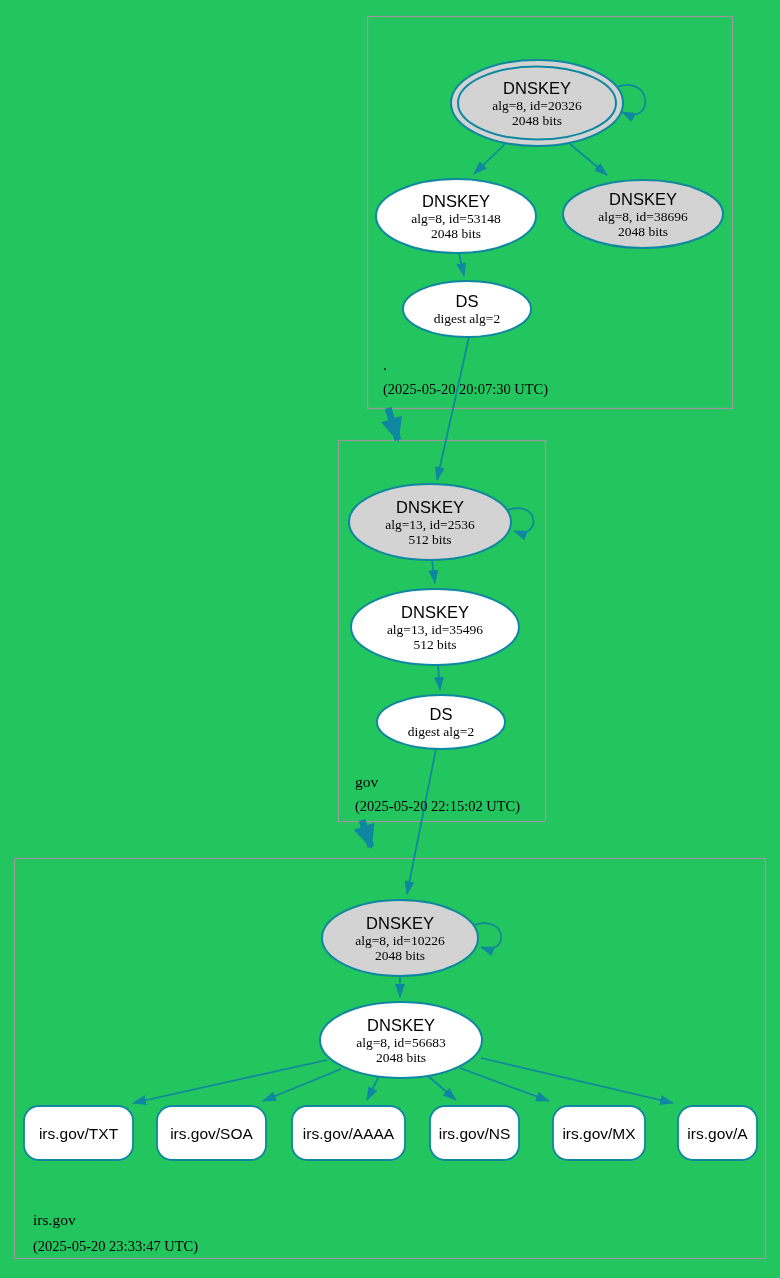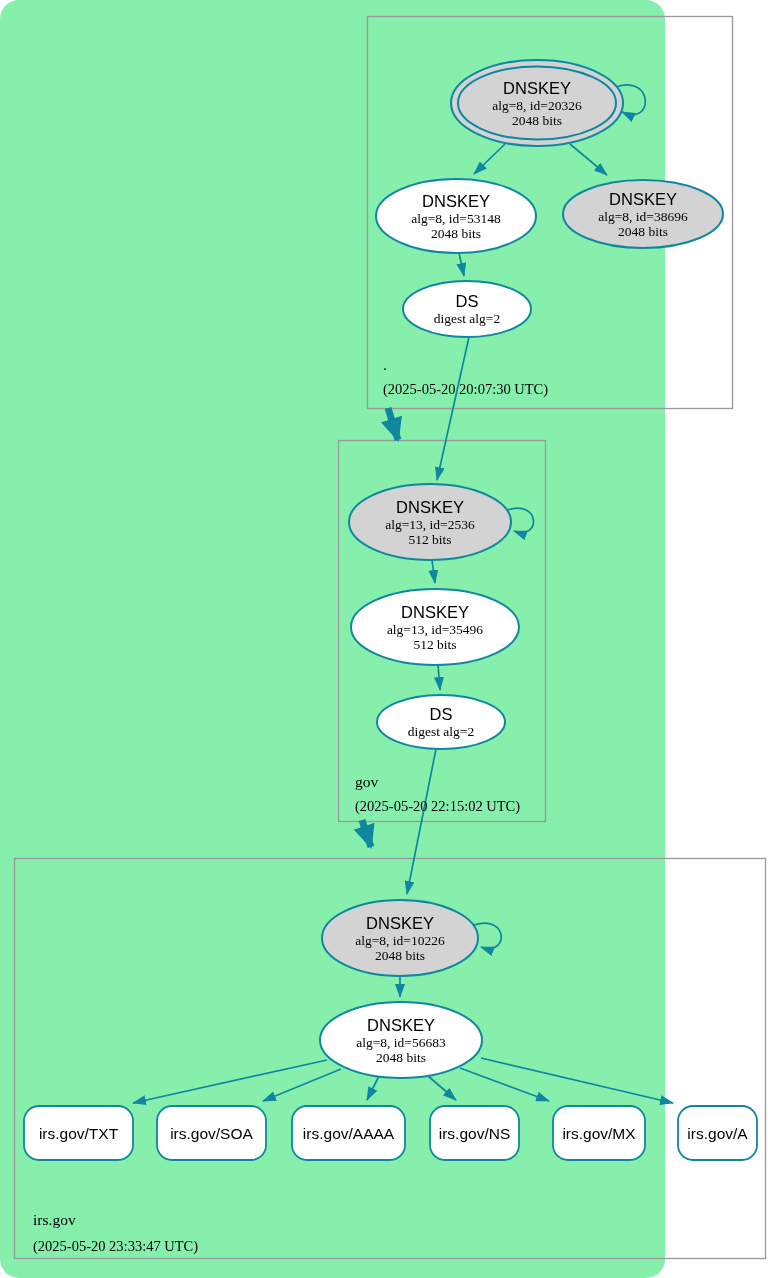--- a/index.html
+++ b/index.html
@@ -2,24 +2,23 @@
 <html><head>
 <meta charset="utf-8">
 <style>
   html, body {
     margin: 0;
     padding: 0;
     background: #ffffff;
   }
   #canvas-wrap {
     position: relative;
-    width: 665px;
+    width: 780px;
     height: 1278px;
-    background: #86efac;
-    border-radius: 19px;
+    background: #22c55e;
   }
   svg { display: block; }
   .zone-box {
     fill: none;
     stroke: #999999;
     stroke-width: 1.3;
   }
   .edge {
     stroke: #0f87a0;
     stroke-width: 1.7;

